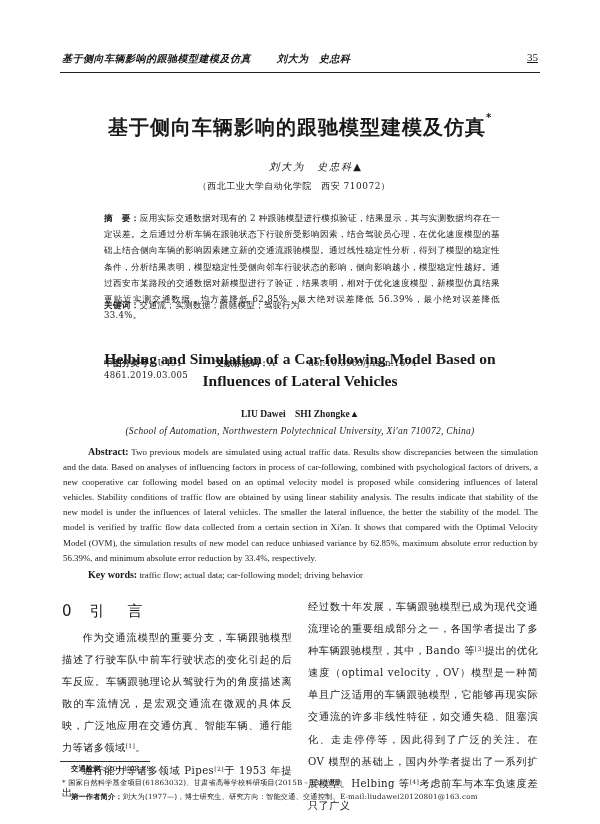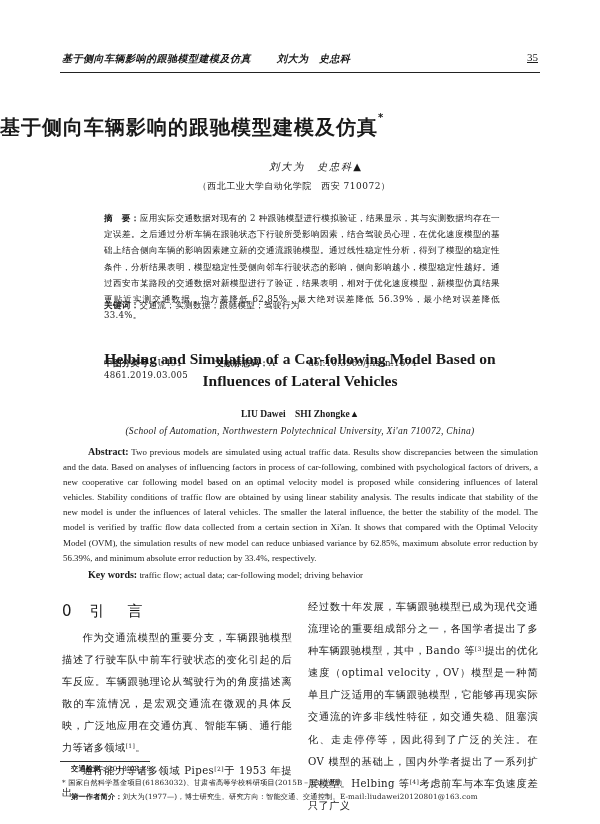--- a/index.html
+++ b/index.html
@@ -2,21 +2,21 @@
 <html><head>
 <meta charset="utf-8">
 <style>
   html, body { margin: 0; padding: 0; background: #ffffff; }
   body { width: 600px; height: 824px; position: relative; overflow: hidden; color: #1a1a1a; font-family: "DejaVu Serif", serif; }
   .abs { position: absolute; }
   .running-head { left: 62px; top: 52px; width: 476px; font-size: 10px; font-weight: bold; font-style: italic; letter-spacing: 0.5px; }
   .running-head .authors { margin-left: 22px; }
   .page-no { right: 62px; top: 51px; font-size: 11px; font-family: "Liberation Serif", serif; text-decoration: underline; }
   .head-rule { left: 60px; top: 72px; width: 480px; height: 1px; background: #222; }
-  .cn-title { left: 0; top: 114px; width: 600px; font-size: 20px; font-weight: bold; font-family: "DejaVu Sans", sans-serif; letter-spacing: 1px; }
+  .cn-title { left: 0; top: 114px; width: 600px; text-align: center; font-size: 20px; font-weight: bold; font-family: "DejaVu Sans", sans-serif; letter-spacing: 1px; }
   .cn-title sup { font-size: 10px; vertical-align: top; position: relative; top: -2px; }
   .cn-authors { left: 16px; top: 160px; width: 600px; text-align: center; font-size: 10px; font-style: italic; letter-spacing: 2px; }
   .cn-affil { left: 0; top: 180px; width: 588px; text-align: center; font-size: 9px; letter-spacing: 0.5px; }
   .cn-abstract { left: 104px; top: 210px; width: 396px; font-size: 8.6px; line-height: 16.2px; letter-spacing: 0.3px; text-align: justify; }
   .cn-abstract .label { font-weight: bold; font-family: "DejaVu Sans", sans-serif; }
   .cn-meta { left: 104px; width: 396px; font-size: 8.6px; letter-spacing: 0.3px; }
   .cn-meta .label { font-weight: bold; font-family: "DejaVu Sans", sans-serif; }
   .cn-meta .gap { display: inline-block; width: 30px; }
   .en-title { left: 0; top: 348px; width: 600px; text-align: center; font-size: 15.5px; font-weight: bold; font-family: "Liberation Serif", serif; line-height: 22px; }
   .en-authors { left: 0; top: 408px; width: 600px; text-align: center; font-size: 9.5px; font-weight: bold; font-family: "Liberation Serif", serif; }

